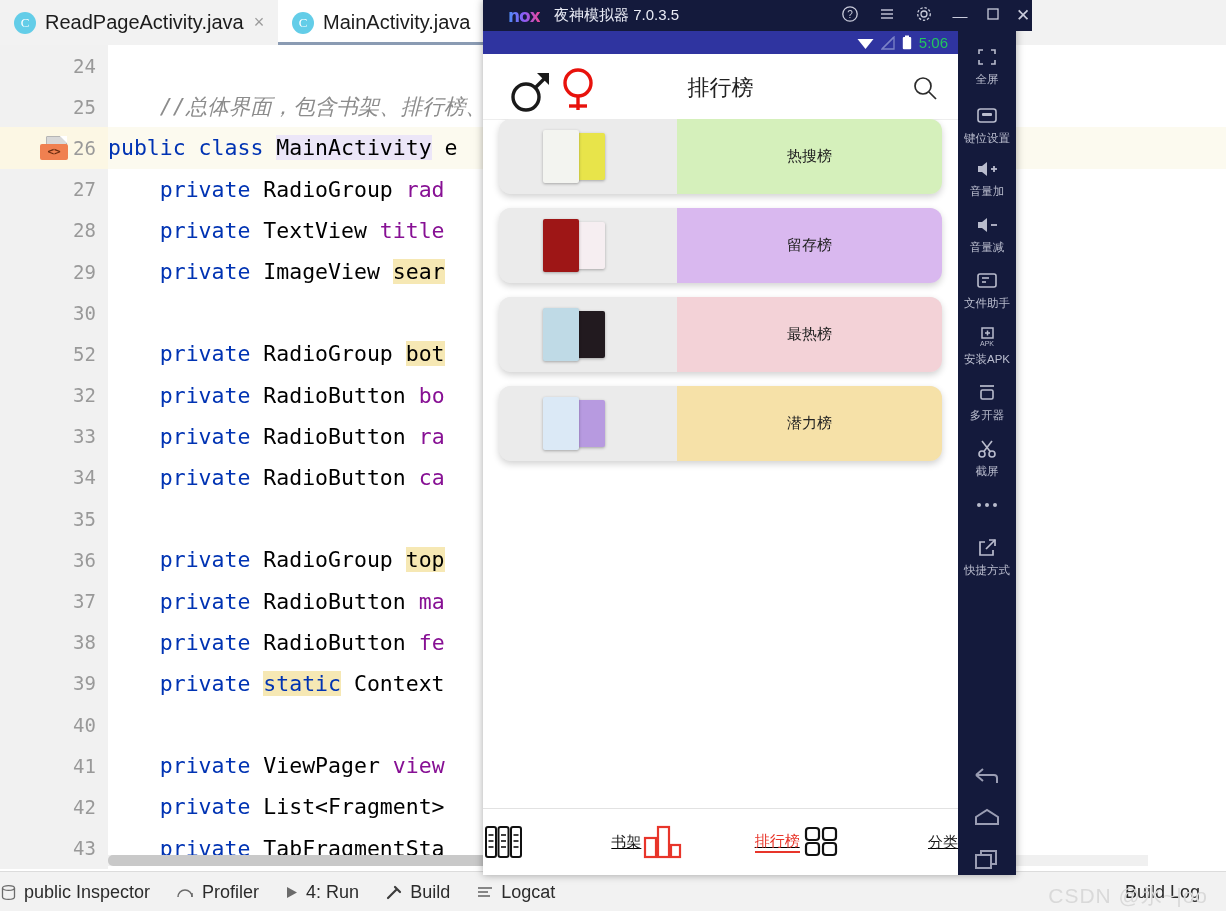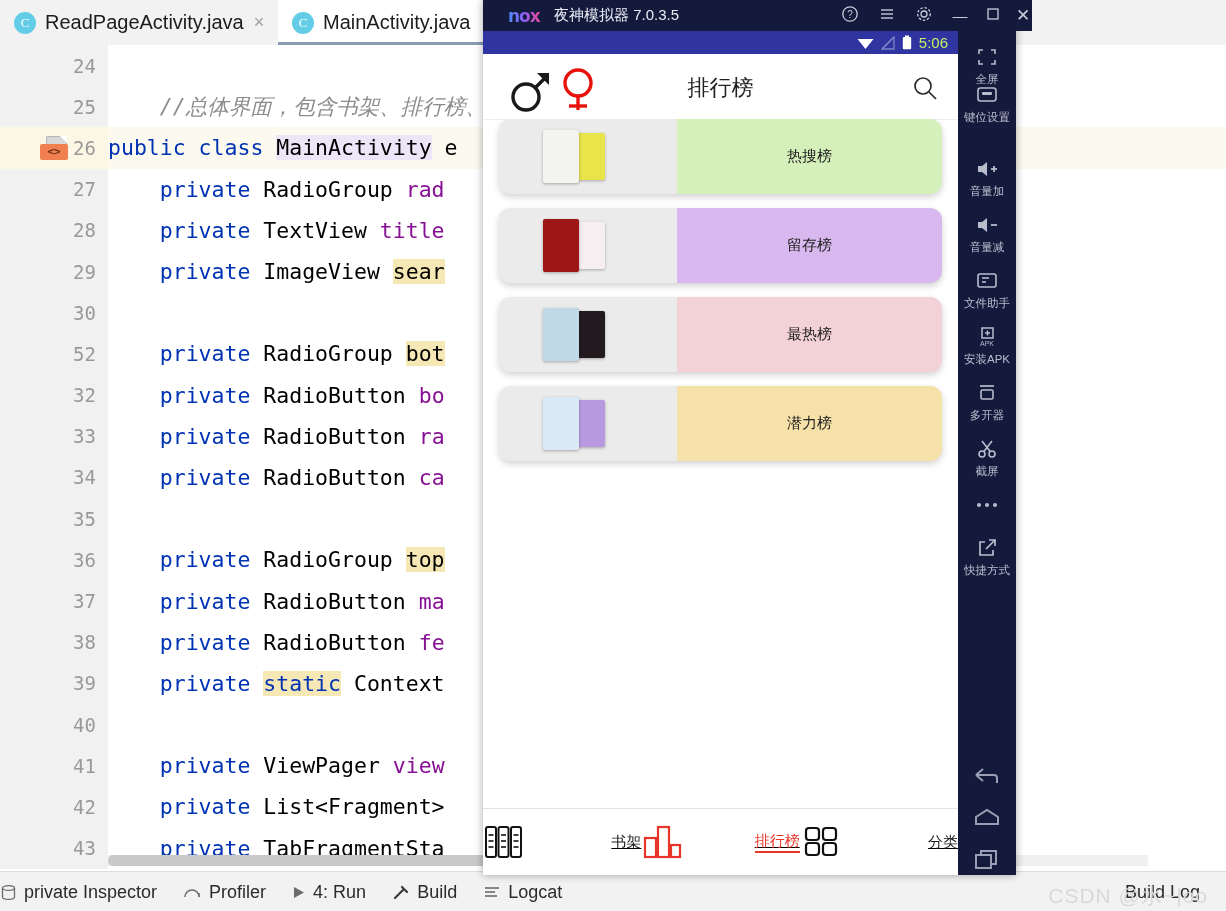--- a/index.html
+++ b/index.html
@@ -90,21 +90,21 @@
   #noxname{position:absolute;left:55px;top:6px;font-size:15px;color:#e9ebf5;white-space:nowrap;}
   .noxbtn{
     position:absolute;top:5px;width:22px;height:22px;color:#c9cbdb;font-size:16px;
     text-align:center;line-height:22px;
   }
   
   #screen{position:absolute;left:0;top:31px;width:475px;height:844px;background:#ffffff;}
   #androidstatus{
     position:absolute;left:0;top:0;width:475px;height:23px;background:#2f34a0;
     display:flex;align-items:center;justify-content:flex-end;padding-right:10px;gap:7px;
-    box-sizing:border-box;color:#bef264;font-size:15px;
+    box-sizing:border-box;color:#22c55e;font-size:15px;
   }
   #apptop{
     position:absolute;left:0;top:25px;width:475px;height:63px;background:#ffffff;
     border-bottom:1px solid #eeeeee;
   }
   #apptitle{
     position:absolute;left:0;top:0;width:475px;height:63px;line-height:63px;text-align:center;
     font-size:22px;color:#222222;
   }
   #genderwrap{position:absolute;left:22px;top:10px;width:120px;height:48px;}
@@ -247,21 +247,21 @@
     </div>
   </div>
 
   <div id="statusbar">
     <div id="sb-left">
       <div class="sb-item" style="margin-left:34px;">
         <svg width="17" height="17" viewBox="0 0 17 17">
           <ellipse cx="8.5" cy="4" rx="6" ry="2.4" fill="none" stroke="#6b6b6b" stroke-width="1.3"></ellipse>
           <path d="M2.5 4v9c0 1.3 2.7 2.4 6 2.4s6-1.1 6-2.4V4" fill="none" stroke="#6b6b6b" stroke-width="1.3"></path>
         </svg>
-        <span>private Inspector</span>
+        <span>public Inspector</span>
       </div>
       <div class="sb-item">
         <svg width="19" height="17" viewBox="0 0 19 17">
           <path d="M2 13 A7 7 0 0 1 16 13" fill="none" stroke="#6b6b6b" stroke-width="1.5"></path>
           <line x1="16" y1="9" x2="16" y2="13" stroke="#6b6b6b" stroke-width="1.5"></line>
         </svg>
         <span>Profiler</span>
       </div>
       <div class="sb-item">
         <svg width="14" height="15" viewBox="0 0 14 15">
@@ -438,21 +438,21 @@
 
   <div id="noxbar">
     <div class="tool" style="top:14px;text-align:right;">
       <span class="ic">
         <svg width="22" height="20" viewBox="0 0 22 20">
           <path d="M3 7V3h4 M15 3h4v4 M19 13v4h-4 M7 17H3v-4" fill="none" stroke="#b9bccd" stroke-width="1.6"></path>
         </svg>
       </span>
       <span class="tl">全屏</span>
     </div>
-    <div class="tool" style="top:52px;align-items:center;">
+    <div class="tool" style="top:73px;align-items:center;">
       <span class="ic">
         <svg width="22" height="18" viewBox="0 0 22 18">
           <rect x="2" y="2" width="18" height="13" rx="2.5" fill="none" stroke="#b9bccd" stroke-width="1.6"></rect>
           <rect x="6" y="6" width="10" height="3" rx="1" fill="#b9bccd"></rect>
         </svg>
       </span>
       <span class="tl">键位设置</span>
     </div>
     <div class="tool" style="top:126px;">
       <span class="ic">

